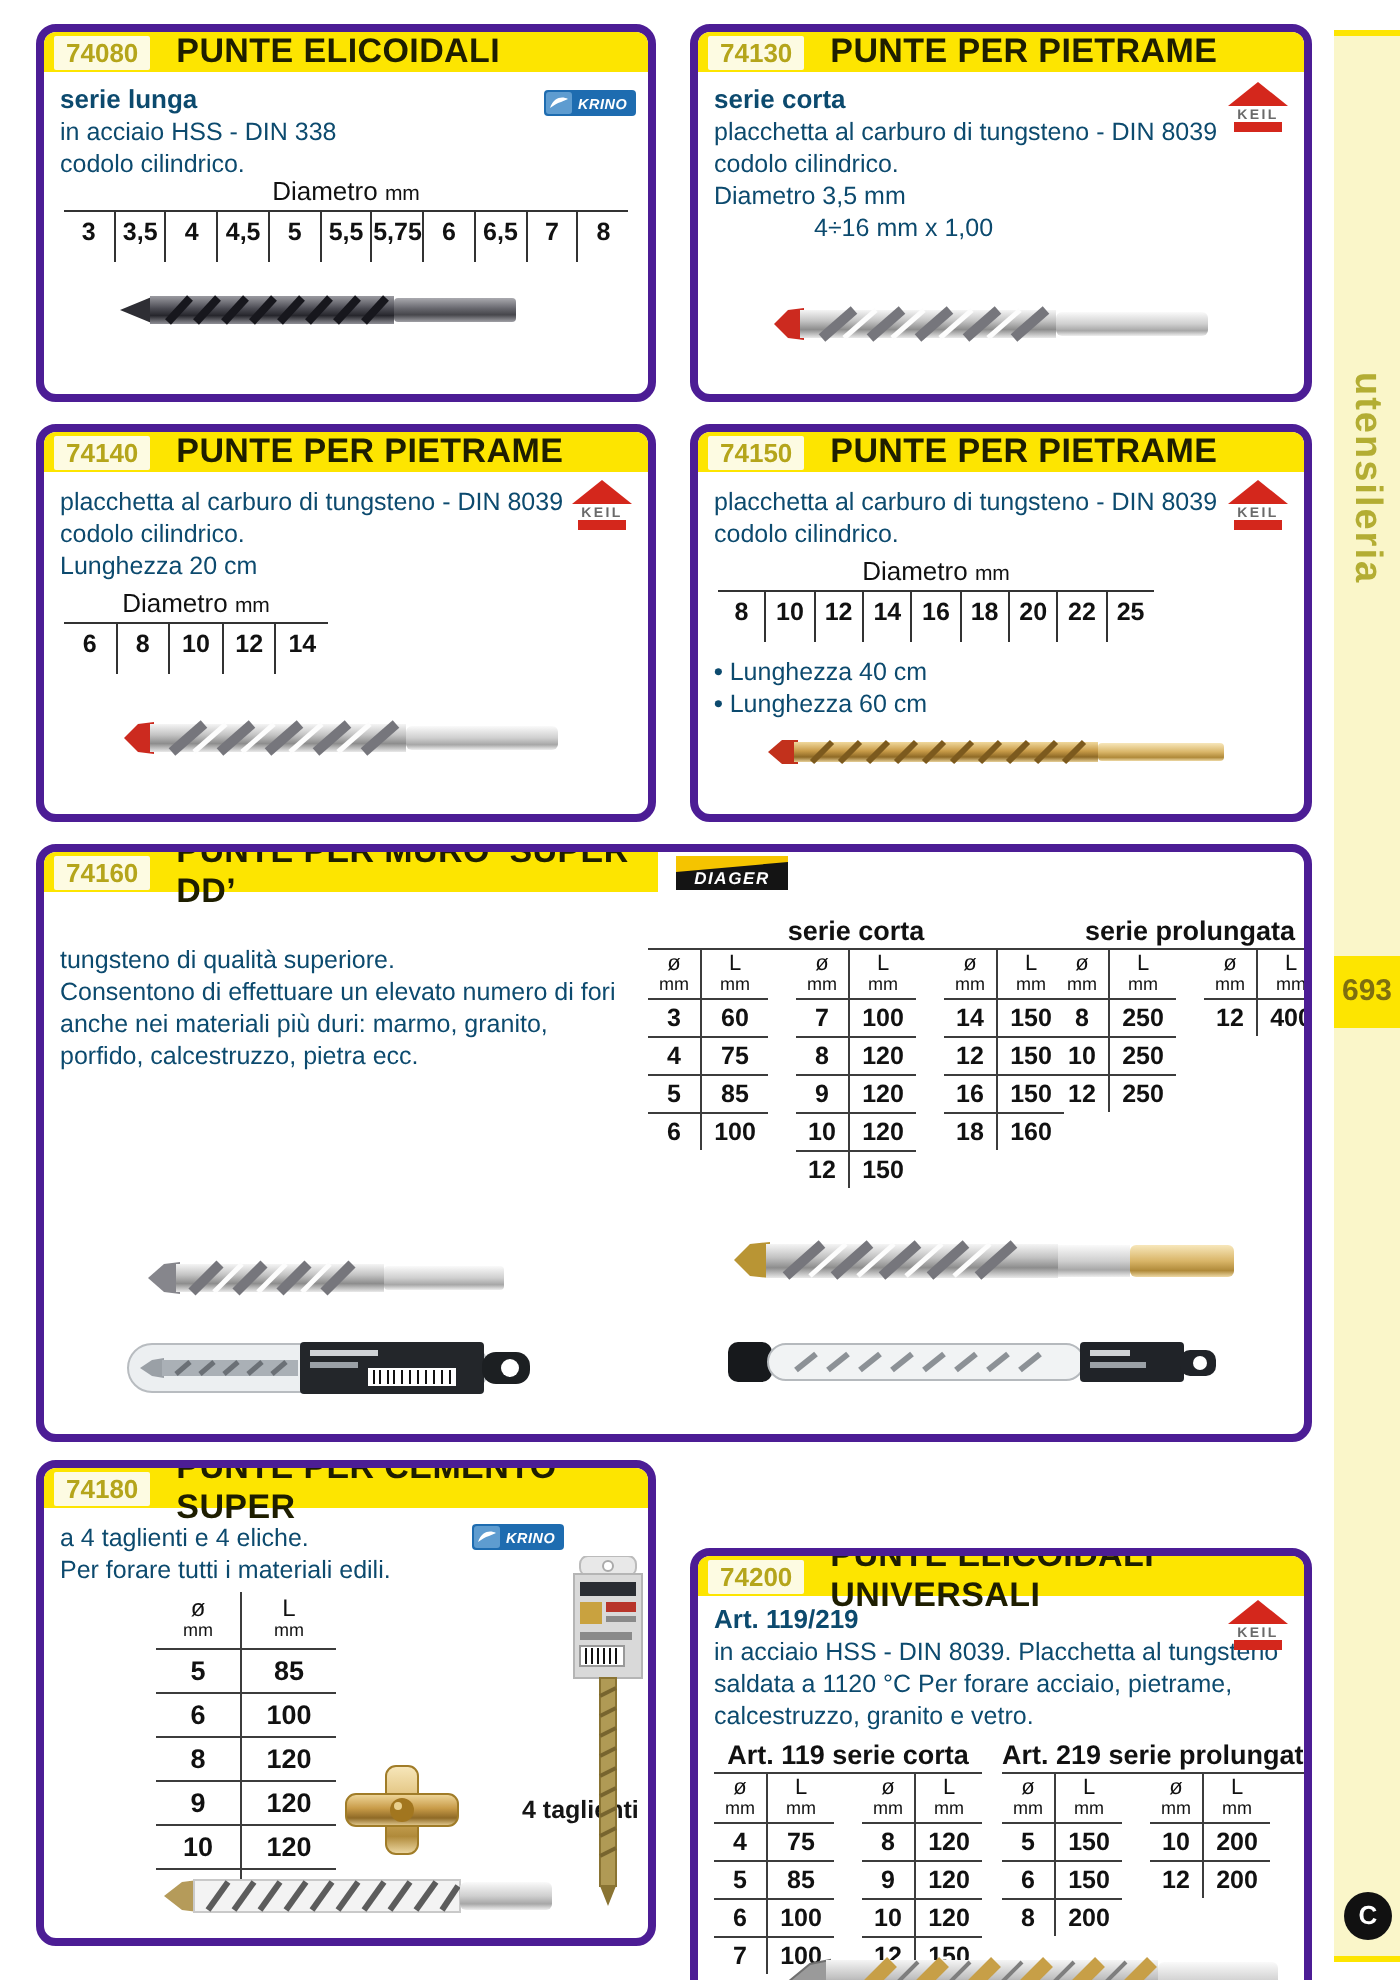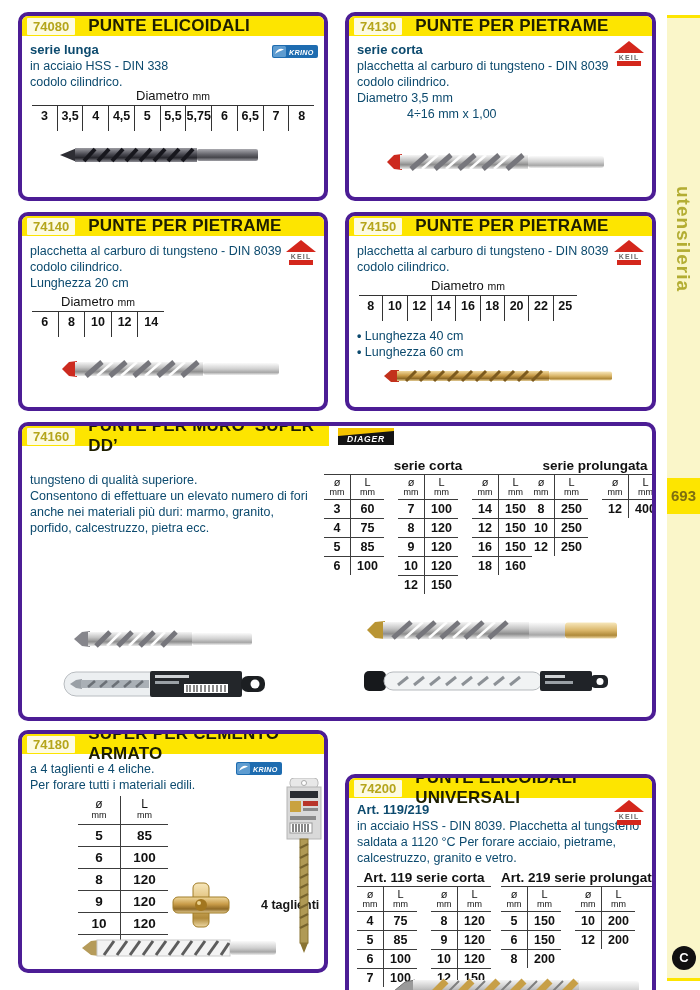--- a/index.html
+++ b/index.html
@@ -544,21 +544,21 @@
       <rect x="181" y="9" width="20" height="3" fill="#cfd2d5"></rect>
       <rect x="181" y="15" width="28" height="3" fill="#9aa0a6"></rect>
       <rect x="226" y="9" width="18" height="13" rx="5" fill="#202328"></rect>
       <circle cx="236" cy="15.5" r="3.5" fill="#fff"></circle>
     </svg>
   </div>
 
   <div class="sec" style="left:18px;top:730px;width:302px;height:235px;">
     <div class="bar">
       <span class="code">74180</span>
-      <span class="btitle">SUPER PER CEMENTO ARMATO</span>
+      <span class="btitle">PUNTE PER CEMENTO SUPER</span>
     </div>
     <div class="abs txt" style="left:8px;top:27px;">a 4 taglienti e 4 eliche.</div>
     <div class="abs txt" style="left:8px;top:43px;">Per forare tutti i materiali edili.</div>
     <svg class="abs" style="right:42px;top:28px;" width="46" height="13" viewBox="0 0 46 13">
       <rect width="46" height="13" rx="2" fill="#1E6CB0"></rect>
       <rect x="1" y="1" width="13" height="11" rx="1.5" fill="#5E9CD0"></rect>
       <path d="M3,9 C5,3.5 9,3 12,4.5 L8.5,6 C6.5,6.4 4.8,7.8 3,9 Z" fill="#fff"></path>
       <text x="17" y="9.6" font-size="7.2" font-weight="bold" font-style="italic" fill="#fff" letter-spacing=".3">KRINO</text>
     </svg>
     <div class="abs ptgroup big" style="left:56px;top:62px;">

